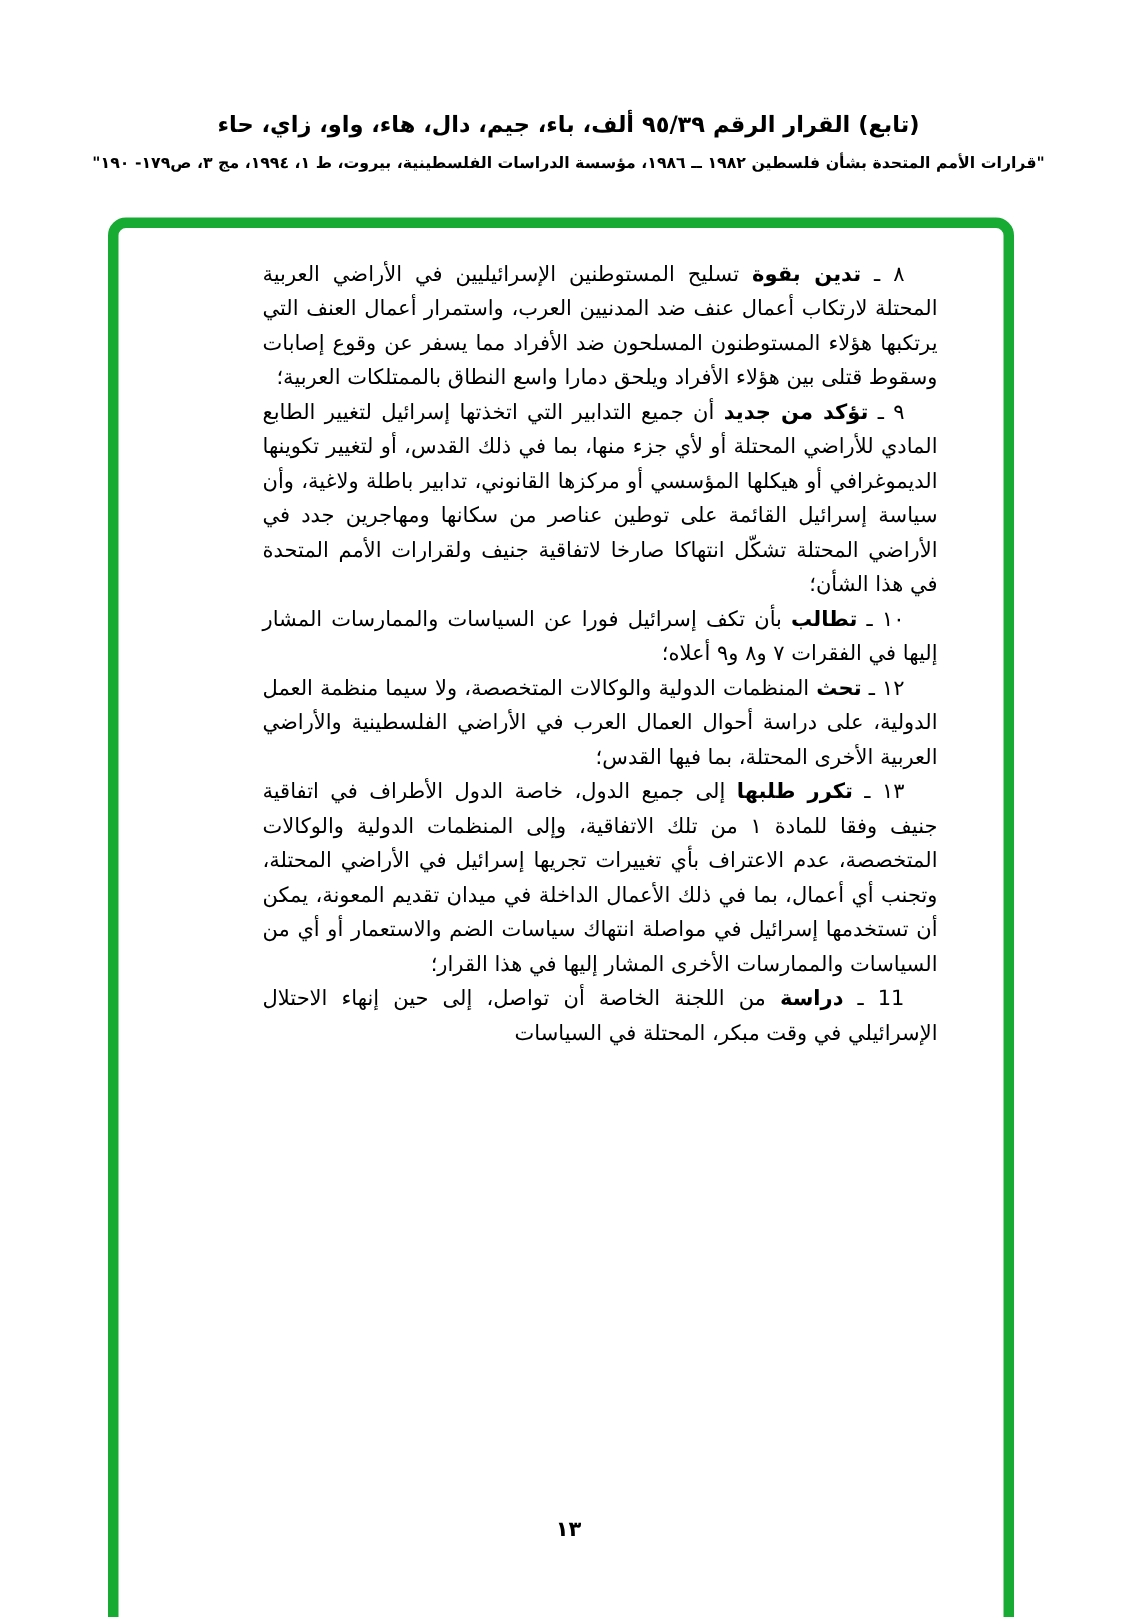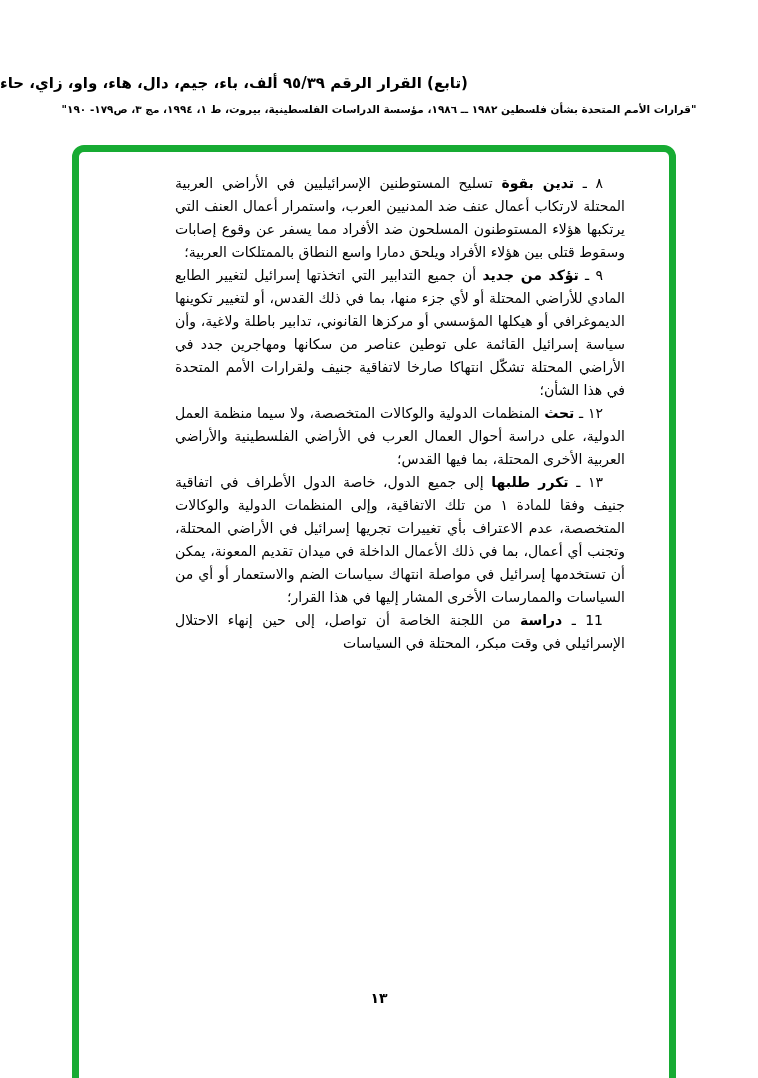--- a/index.html
+++ b/index.html
@@ -14,21 +14,21 @@
     font-family: "DejaVu Sans", sans-serif;
     color: #000000;
     overflow: hidden;
   }
   .header-title {
     position: absolute;
     top: 74px;
     left: 0;
     right: 0;
     direction: rtl;
-    text-align: left;
+    text-align: center;
     font-weight: bold;
     font-size: 15px;
     letter-spacing: 0.2px;
   }
   .header-source {
     position: absolute;
     top: 103px;
     left: 0;
     right: 0;
     direction: rtl;
@@ -59,38 +59,39 @@
   }
   .frame-content p {
     margin: 0;
     text-indent: 22px;
   }
   .frame-content b {
     font-weight: bold;
   }
   .page-number {
     position: absolute;
-    top: 990px;
+    top: 1012px;
     left: 0;
     right: 0;
     text-align: center;
     direction: rtl;
     font-weight: bold;
     font-size: 14px;
   }
 </style>
 </head>
 <body>
 
 <div class="header-title">(تابع) القرار الرقم ٩٥/٣٩ ألف، باء، جيم، دال، هاء، واو، زاي، حاء</div>
 <div class="header-source">"قرارات الأمم المتحدة بشأن فلسطين ١٩٨٢ ــ ١٩٨٦، مؤسسة الدراسات الفلسطينية، بيروت، ط ١، ١٩٩٤، مج ٣، ص١٧٩- ١٩٠"</div>
 
 <div class="text-frame" style="border-color: rgb(23, 171, 51);">
   <div class="frame-content">
     <p><span>٨ ـ </span><b>تدين بقوة</b><span> تسليح المستوطنين الإسرائيليين في الأراضي العربية المحتلة لارتكاب أعمال عنف ضد المدنيين العرب، واستمرار أعمال العنف التي يرتكبها هؤلاء المستوطنون المسلحون ضد الأفراد مما يسفر عن وقوع إصابات وسقوط قتلى بين هؤلاء الأفراد ويلحق دمارا واسع النطاق بالممتلكات العربية؛</span></p>
     <p><span>٩ ـ </span><b>تؤكد من جديد</b><span> أن جميع التدابير التي اتخذتها إسرائيل لتغيير الطابع المادي للأراضي المحتلة أو لأي جزء منها، بما في ذلك القدس، أو لتغيير تكوينها الديموغرافي أو هيكلها المؤسسي أو مركزها القانوني، تدابير باطلة ولاغية، وأن سياسة إسرائيل القائمة على توطين عناصر من سكانها ومهاجرين جدد في الأراضي المحتلة تشكّل انتهاكا صارخا لاتفاقية جنيف ولقرارات الأمم المتحدة في هذا الشأن؛</span></p>
+    <p><span>١٠ ـ </span><b>تطالب</b><span> بأن تكف إسرائيل فورا عن السياسات والممارسات المشار إليها في الفقرات ٧ و٨ و٩ أعلاه؛</span></p>
     <p><span>١٢ ـ </span><b>تحث</b><span> المنظمات الدولية والوكالات المتخصصة، ولا سيما منظمة العمل الدولية، على دراسة أحوال العمال العرب في الأراضي الفلسطينية والأراضي العربية الأخرى المحتلة، بما فيها القدس؛</span></p>
     <p><span>١٣ ـ </span><b>تكرر طلبها</b><span> إلى جميع الدول، خاصة الدول الأطراف في اتفاقية جنيف وفقا للمادة ١ من تلك الاتفاقية، وإلى المنظمات الدولية والوكالات المتخصصة، عدم الاعتراف بأي تغييرات تجريها إسرائيل في الأراضي المحتلة، وتجنب أي أعمال، بما في ذلك الأعمال الداخلة في ميدان تقديم المعونة، يمكن أن تستخدمها إسرائيل في مواصلة انتهاك سياسات الضم والاستعمار أو أي من السياسات والممارسات الأخرى المشار إليها في هذا القرار؛</span></p>
     <p><span>11 ـ </span><b>دراسة</b><span> من اللجنة الخاصة أن تواصل، إلى حين إنهاء الاحتلال الإسرائيلي في وقت مبكر، المحتلة في السياسات</span></p>
   </div>
 </div>
 
 <div class="page-number">١٣</div>
 
 </body></html>

